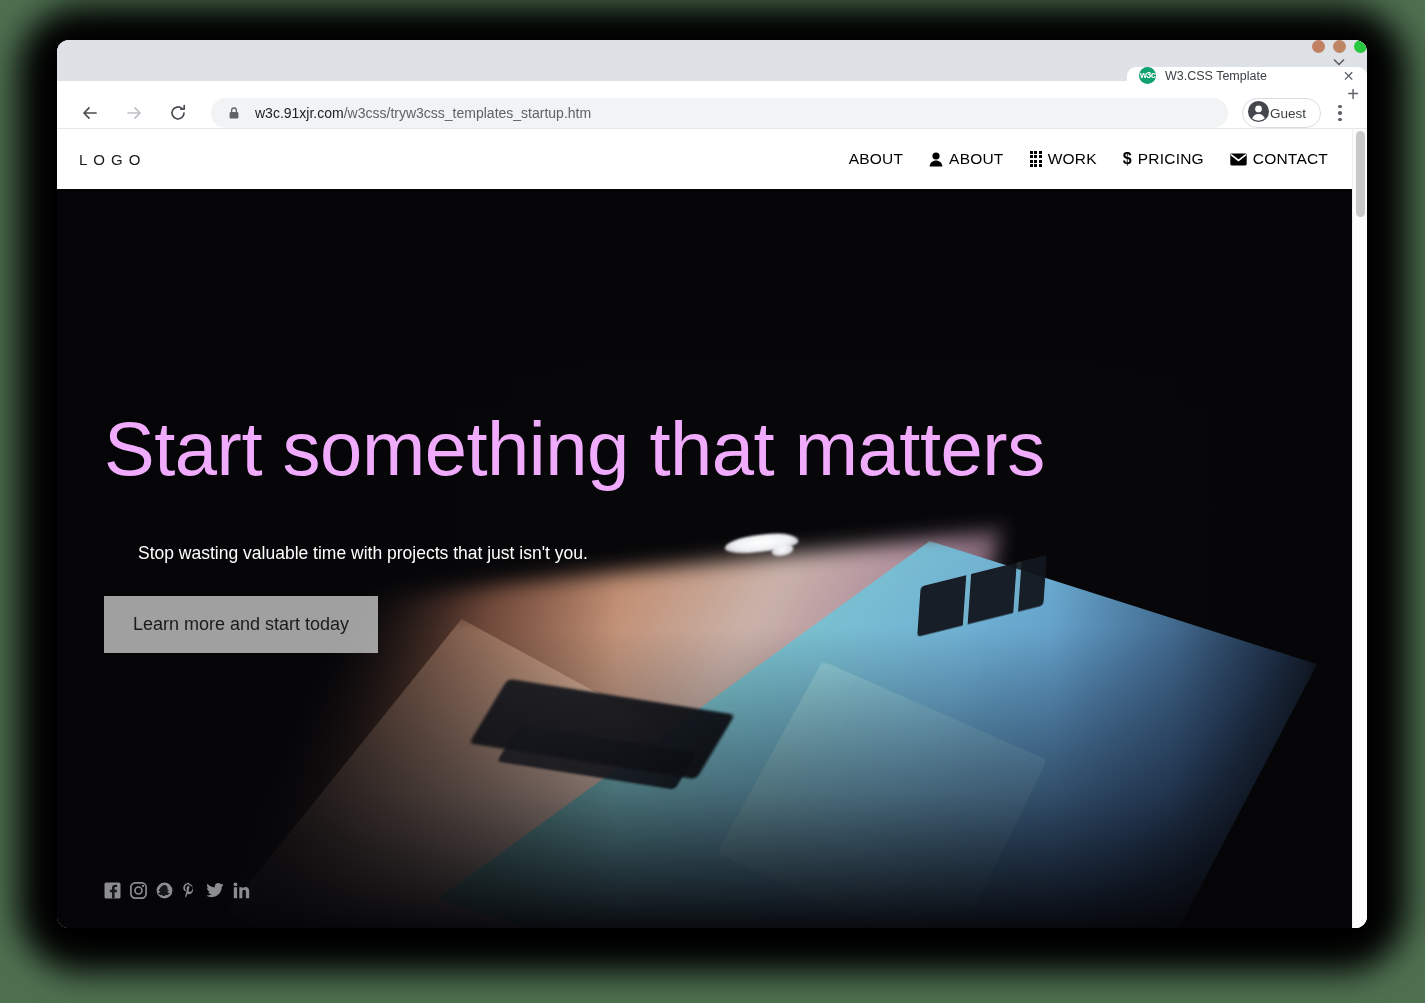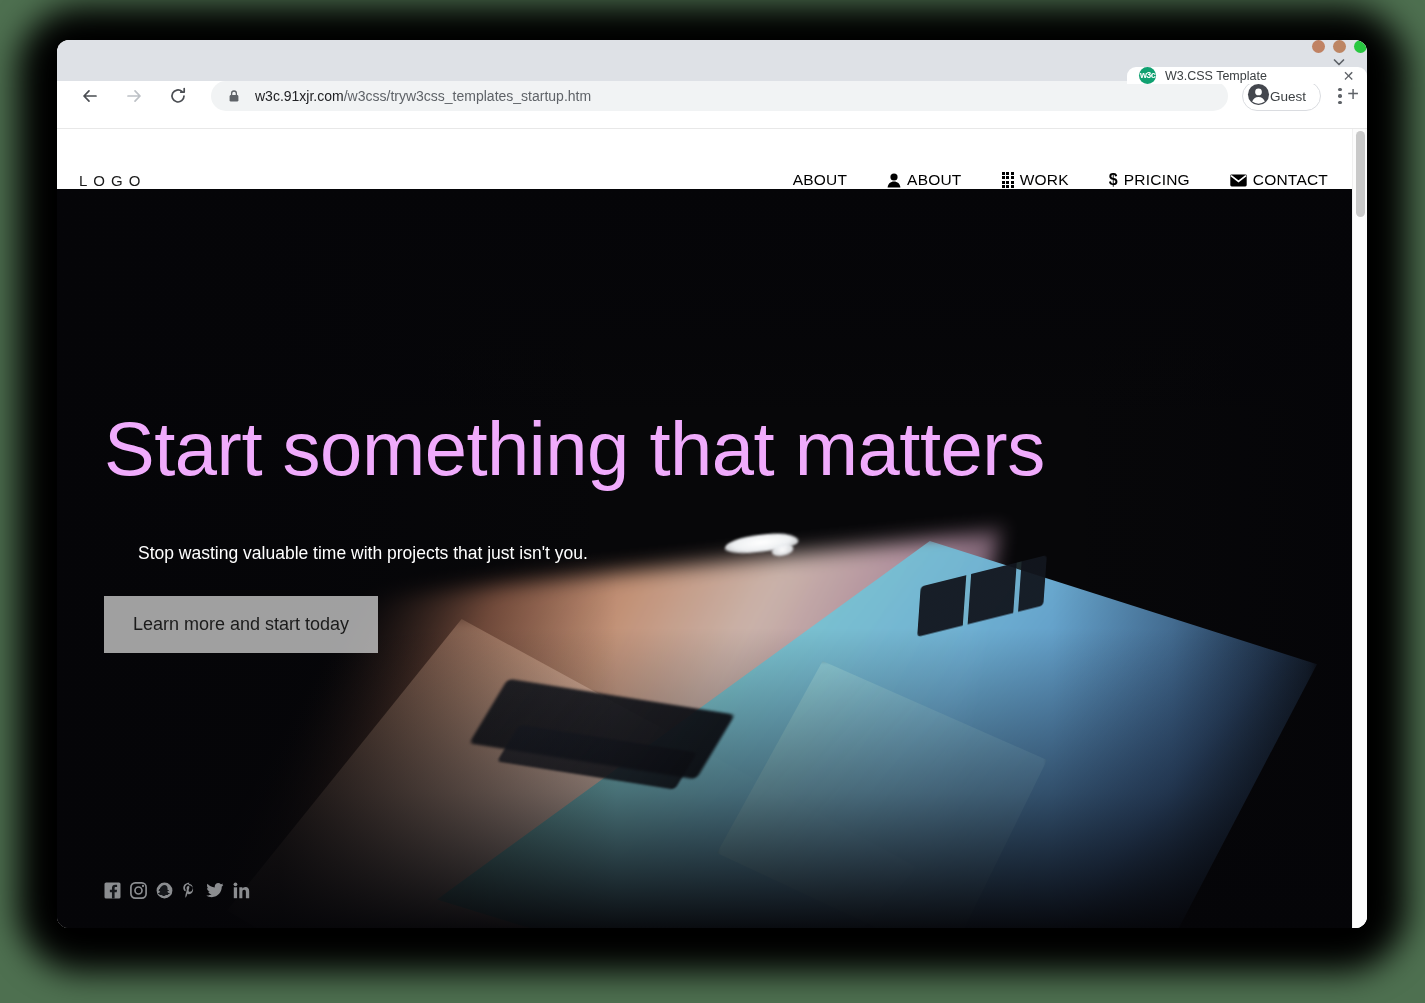--- a/index.html
+++ b/index.html
@@ -84,21 +84,21 @@
   #tabstrip-chevron {
     position: absolute; right: 18px; bottom: 9px;
     width: 20px; height: 20px;
     display: flex; align-items: center; justify-content: center;
   }
 
   
   #toolbar {
     height: 48px;
     background: #fff;
-    display: flex; align-items: flex-start;
+    display: flex; align-items: flex-end;
     padding: 0 14px 0 18px;
     border-bottom: 1px solid #e8e8e8;
   }
   .nav-btn {
     width: 30px; height: 30px; margin-right: 14px;
     display: flex; align-items: center; justify-content: center;
     color: #4a4d52;
   }
   .nav-btn.disabled { color: #bdc1c6; }
   #omnibox {
@@ -128,28 +128,28 @@
   #menu-dots i { width: 3.5px; height: 3.5px; border-radius: 50%; background: #5f6368; display: block; }
 
   
   #viewport { position: relative; height: 799px; background: #fff; overflow: hidden; }
   #page { position: absolute; inset: 0 15px 0 0; overflow: hidden; }
 
   
   #site-nav {
     height: 60px;
     background: #fff;
-    display: flex; align-items: flex-end;
+    display: flex; align-items: center;
     padding: 0 24px 0 22px;
   }
   #site-logo {
     font-size: 15px; color: #1a1a1a;
     letter-spacing: 6px; font-weight: 400;
   }
-  #nav-links { margin-left: auto; display: flex; align-items: center; gap: 40px; }
+  #nav-links { margin-left: auto; display: flex; align-items: center; gap: 26px; }
   .nav-link {
     display: flex; align-items: center; gap: 6px;
     font-size: 15.5px; color: #000; letter-spacing: 0.2px;
   }
   .nav-ico { display: inline-flex; align-items: center; }
   .grid-ico { display: inline-grid; grid-template-columns: repeat(3,3px); gap: 1.6px; }
   .grid-ico i { width: 3px; height: 3px; background: #000; display: block; }
 
   
   #hero {

